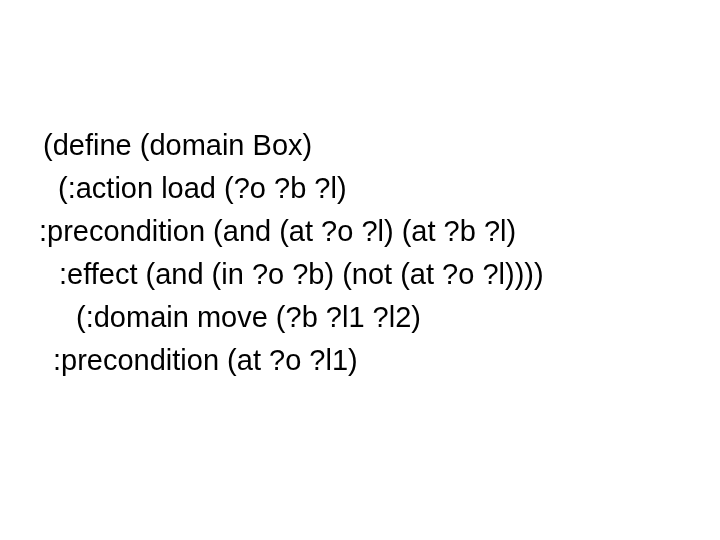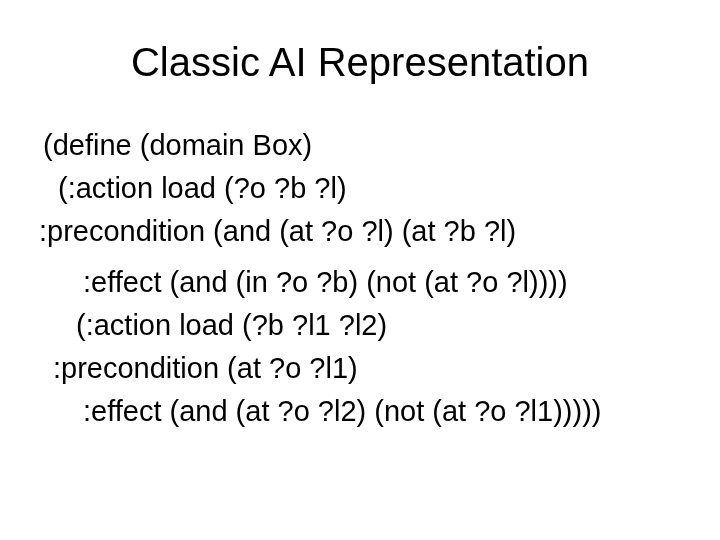--- a/index.html
+++ b/index.html
@@ -35,23 +35,21 @@
     font-size: 29px;
     line-height: 43px;
     white-space: pre;
     color: #000000;
   }
 </style>
 </head>
 <body>
 
 <div class="slide">
-  <h1 class="title">Classic AI Representation</h1>
   <div class="code">
       <div class="code-line" style="padding-left: 43px;">(define (domain Box)</div>
       <div class="code-line" style="padding-left: 58px;">(:action load (?o ?b ?l)</div>
       <div class="code-line" style="padding-left: 39px;">:precondition (and (at ?o ?l) (at ?b ?l)</div>
-      <div class="code-line" style="padding-left: 83px; margin-top: 8px;">:effect (and (in ?o ?b) (not (at ?o ?l))))</div>
-      <div class="code-line" style="padding-left: 76px;">(:action load (?b ?l1 ?l2)</div>
+      <div class="code-line" style="padding-left: 59px;">:effect (and (in ?o ?b) (not (at ?o ?l))))</div>
+      <div class="code-line" style="padding-left: 76px;">(:domain move (?b ?l1 ?l2)</div>
       <div class="code-line" style="padding-left: 53px;">:precondition (at ?o ?l1)</div>
-      <div class="code-line" style="padding-left: 83px;">:effect (and (at ?o ?l2) (not (at ?o ?l1)))))</div>
     </div>
 </div>
 
 </body></html>

